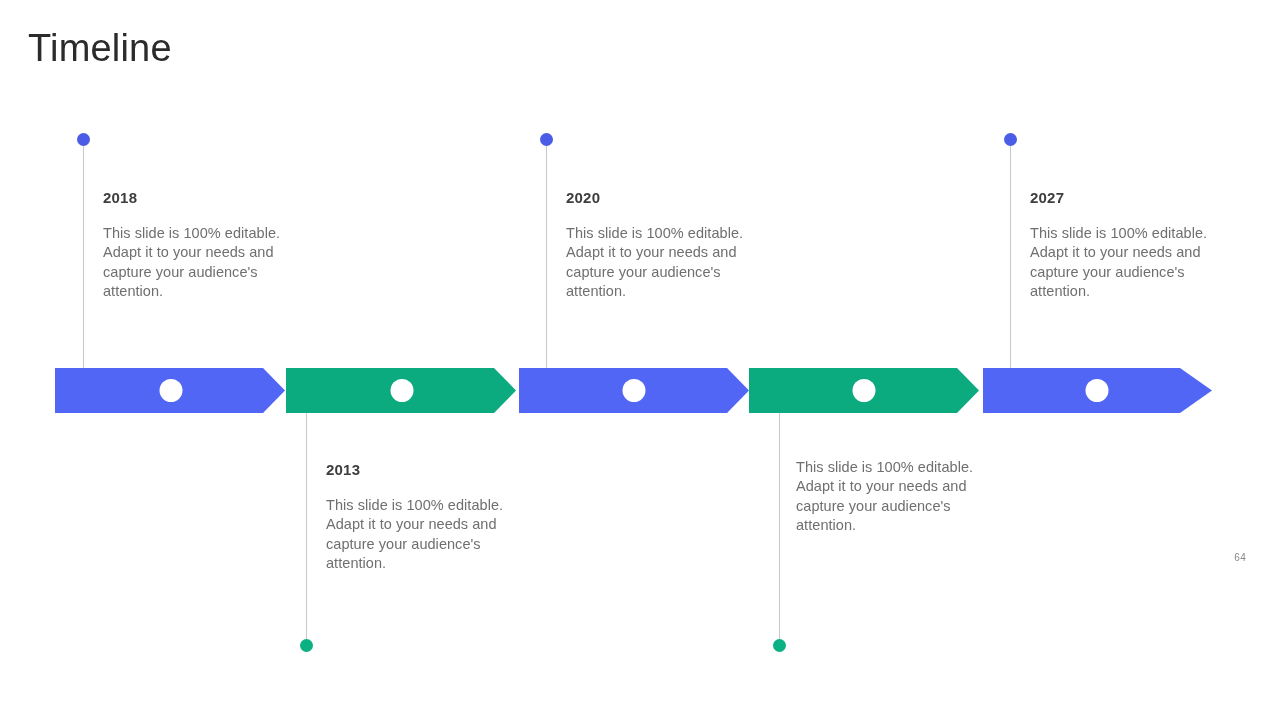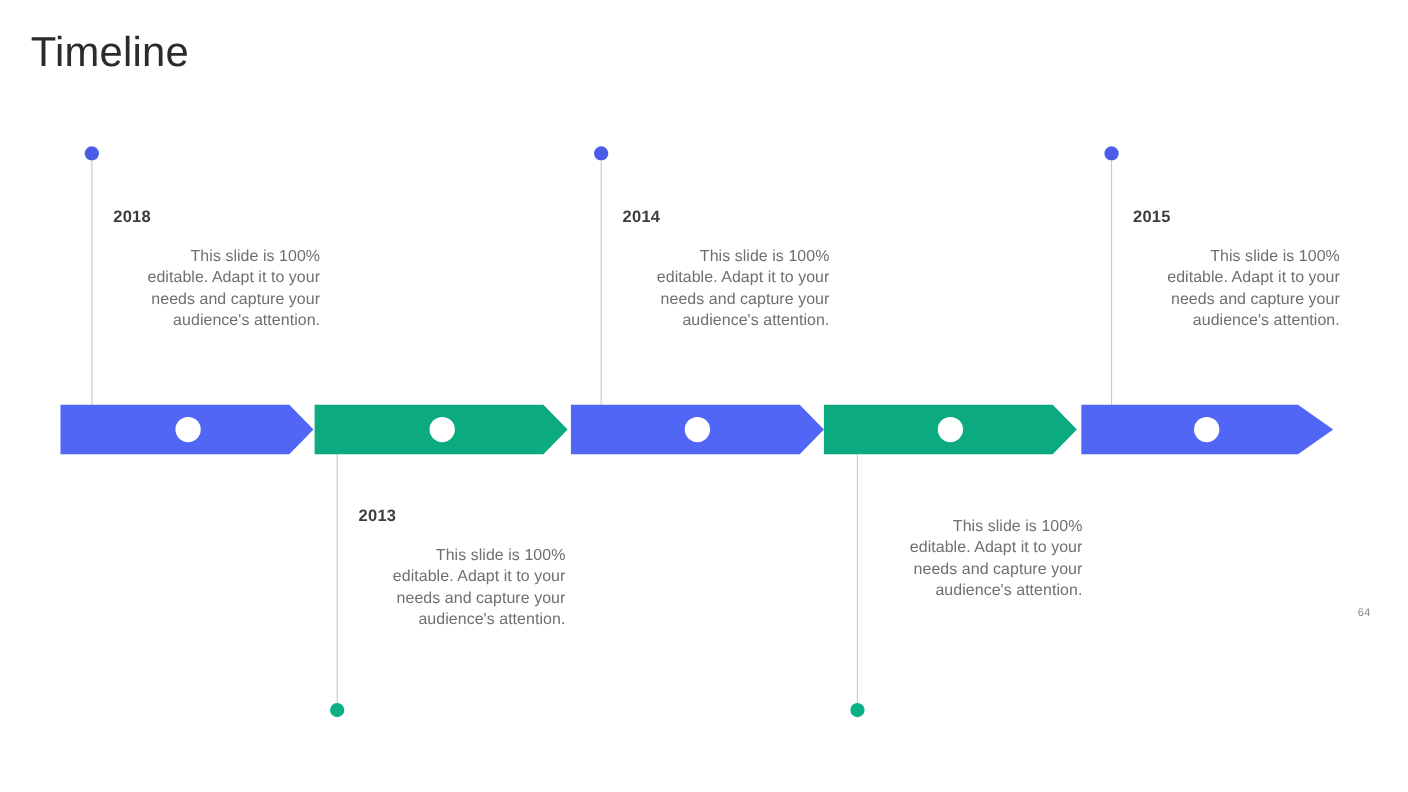--- a/index.html
+++ b/index.html
@@ -83,22 +83,21 @@
     color: #3d3d3d;
     line-height: 24px;
     letter-spacing: 0.2px;
     margin: 0 0 14px 0;
   }
   .callout-body {
     font-size: 14.5px;
     color: #6f6f6f;
     line-height: 19.4px;
     letter-spacing: 0.05px;
-    margin: 12px;
-    text-align: right;
+    margin: 0;
   }
 </style>
 </head>
 <body>
 
 <div id="slide">
 
   <div id="page-title">Timeline</div>
 
   <div>
@@ -155,26 +154,26 @@
       </g>
     </svg>
   </div>
 
   <div class="callout" style="left:103px; top:186px;">
     <div class="callout-year">2018</div>
     <div class="callout-body">This slide is 100% editable. Adapt it to your needs and capture your audience's attention.</div>
   </div>
 
   <div class="callout" style="left:566px; top:186px;">
-    <div class="callout-year">2014</div>
+    <div class="callout-year">2020</div>
     <div class="callout-body">This slide is 100% editable. Adapt it to your needs and capture your audience's attention.</div>
   </div>
 
   <div class="callout" style="left:1030px; top:186px;">
-    <div class="callout-year">2015</div>
+    <div class="callout-year">2027</div>
     <div class="callout-body">This slide is 100% editable. Adapt it to your needs and capture your audience's attention.</div>
   </div>
 
   <div class="callout" style="left:326px; top:458px;">
     <div class="callout-year">2013</div>
     <div class="callout-body">This slide is 100% editable. Adapt it to your needs and capture your audience's attention.</div>
   </div>
 
   <div class="callout" style="left:796px; top:458px;">
     <div class="callout-body">This slide is 100% editable. Adapt it to your needs and capture your audience's attention.</div>

